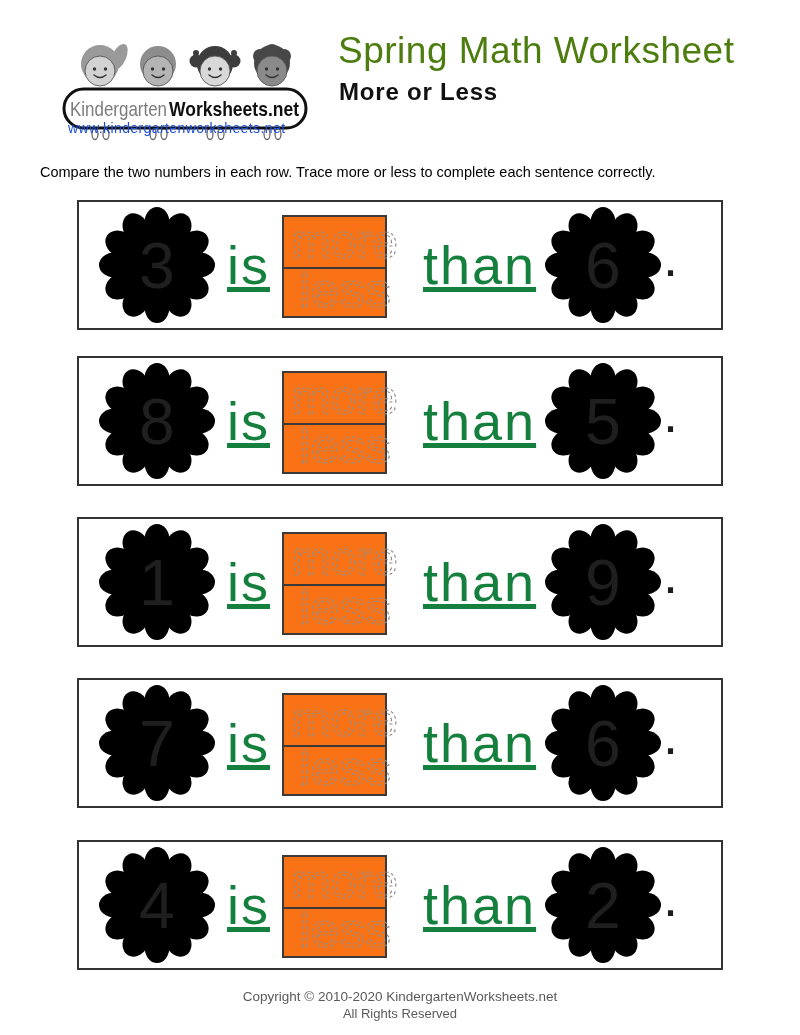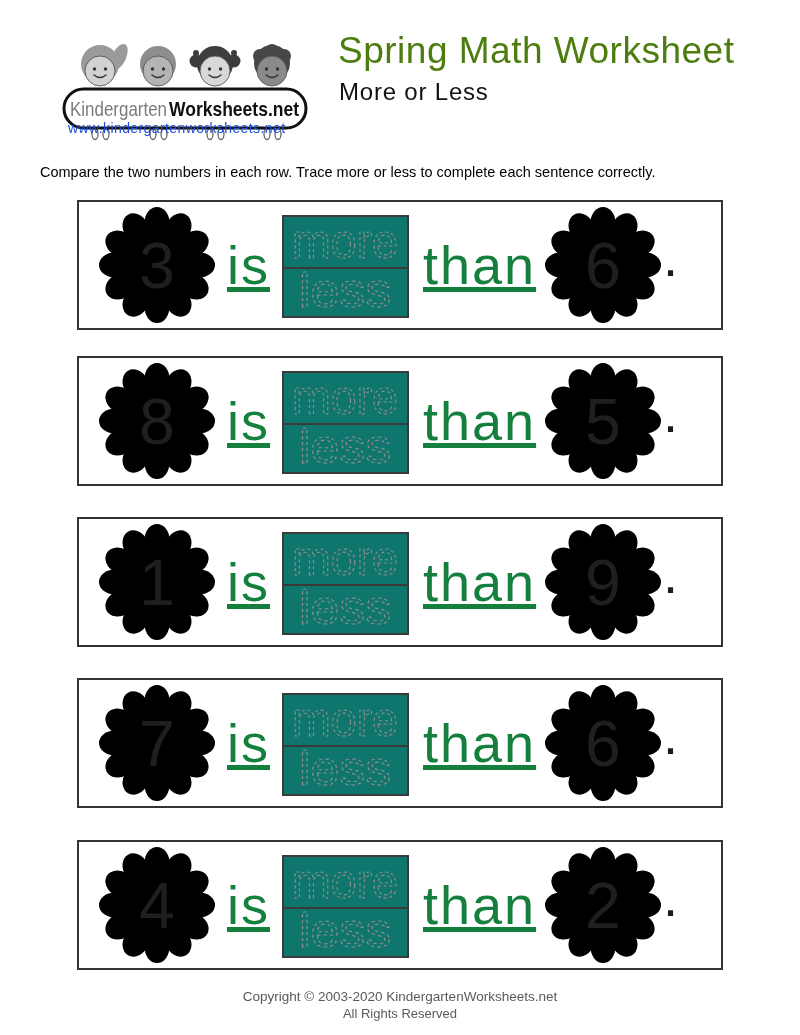--- a/index.html
+++ b/index.html
@@ -13,43 +13,43 @@
   .logo-svg .eye{fill:#333;}
   .logo-svg .smile{fill:none;stroke:#333;stroke-width:1.5;stroke-linecap:round;}
   .logo-svg .banner{fill:#fff;stroke:#101010;stroke-width:3;}
   .logo-svg .leg{fill:none;stroke:#666;stroke-width:1.3;}
   .logo-svg .brand-gray{font-size:21px;fill:#7b7b7b;font-family:"Liberation Sans",sans-serif;}
   .logo-svg .brand-black{font-size:21px;font-weight:bold;fill:#101010;font-family:"Liberation Sans",sans-serif;}
   .www-line{position:absolute;left:68px;top:120px;font-size:14px;color:#1d4ed8;letter-spacing:0.4px;}
 
   
   .title{position:absolute;left:338px;top:30px;font-size:37px;letter-spacing:0.5px;color:#4d7c0f;}
-  .subtitle{position:absolute;left:339px;top:78px;font-size:24px;font-weight:normal;letter-spacing:0.8px;color:#111;}
+  .subtitle{position:absolute;left:339px;top:78px;font-size:24px;font-weight:bold;letter-spacing:0.8px;color:#111;}
   .name-row{position:absolute;left:440px;top:122px;font-size:29px;color:#111;white-space:nowrap;}
   .name-line{display:inline-block;width:226px;border-bottom:2px solid #222;height:29px;vertical-align:bottom;}
   .instructions{position:absolute;left:40px;top:164px;width:720px;text-align:left;
                 font-size:14.5px;color:#000;}
 
   
   .wrow{position:absolute;left:77px;width:646px;height:130px;border:2px solid #333;
         box-sizing:border-box;background:#fff;}
   .r0{top:200px}.r1{top:356px}.r2{top:517px}.r3{top:678px}.r4{top:840px}
 
   .flower{position:absolute;top:50%;transform:translateY(-50%);width:116px;height:116px;}
   .flower.left{left:20px;}
   .flower.right{left:466px;}
   .flower .fnum{font-family:"Liberation Sans",sans-serif;font-size:70px;fill:#1f1f1f;}
 
   .word{position:absolute;top:36px;font-size:54px;line-height:54px;color:#15803d;letter-spacing:2px;text-decoration:underline;}
   .word.w-is{left:148px;}
   .word.w-than{left:344px;}
   .period{position:absolute;left:584px;top:28px;font-size:54px;line-height:54px;color:#1c1c1c;}
 
-  .trace-box{position:absolute;left:203px;top:13px;width:127px;height:103px;
-             border:2px solid #3a3a3a;box-sizing:border-box;background:#0f766e;}
+  .trace-box{position:absolute;left:203px;top:13px;width:105px;height:103px;
+             border:2px solid #3a3a3a;box-sizing:border-box;background:#f97316;}
   .trace-cell-top{height:50px;border-bottom:2px solid #3a3a3a;}
   .trace-cell-bottom{height:47px;}
   .trace-box svg{display:block;}
   .trace-txt{font-family:"Liberation Sans",sans-serif;font-size:48px;fill:none;
              stroke:#8e8e8e;stroke-width:1.15;stroke-dasharray:3.2 2.7;}
 
   
   .footer{position:absolute;top:988px;left:0;width:800px;text-align:center;color:#5a5a5a;}
   .footer .l1{font-size:13.5px;line-height:17px;}
   .footer .l2{font-size:13px;line-height:17px;}
@@ -271,17 +271,17 @@
     </div>
     <span class="word w-than">than</span>
     <svg class="flower right" viewBox="0 0 126 126">
       <use href="#flower-base"></use>
       <text class="fnum" x="63" y="88" text-anchor="middle">2</text>
     </svg>
     <span class="period">.</span>
   </div>
 
   <div class="footer">
-    <div class="l1">Copyright © 2003-2020 KindergartenWorksheets.net</div>
+    <div class="l1">Copyright © 2010-2020 KindergartenWorksheets.net</div>
     <div class="l2">All Rights Reserved</div>
   </div>
 
 </div>
 
 </body></html>

